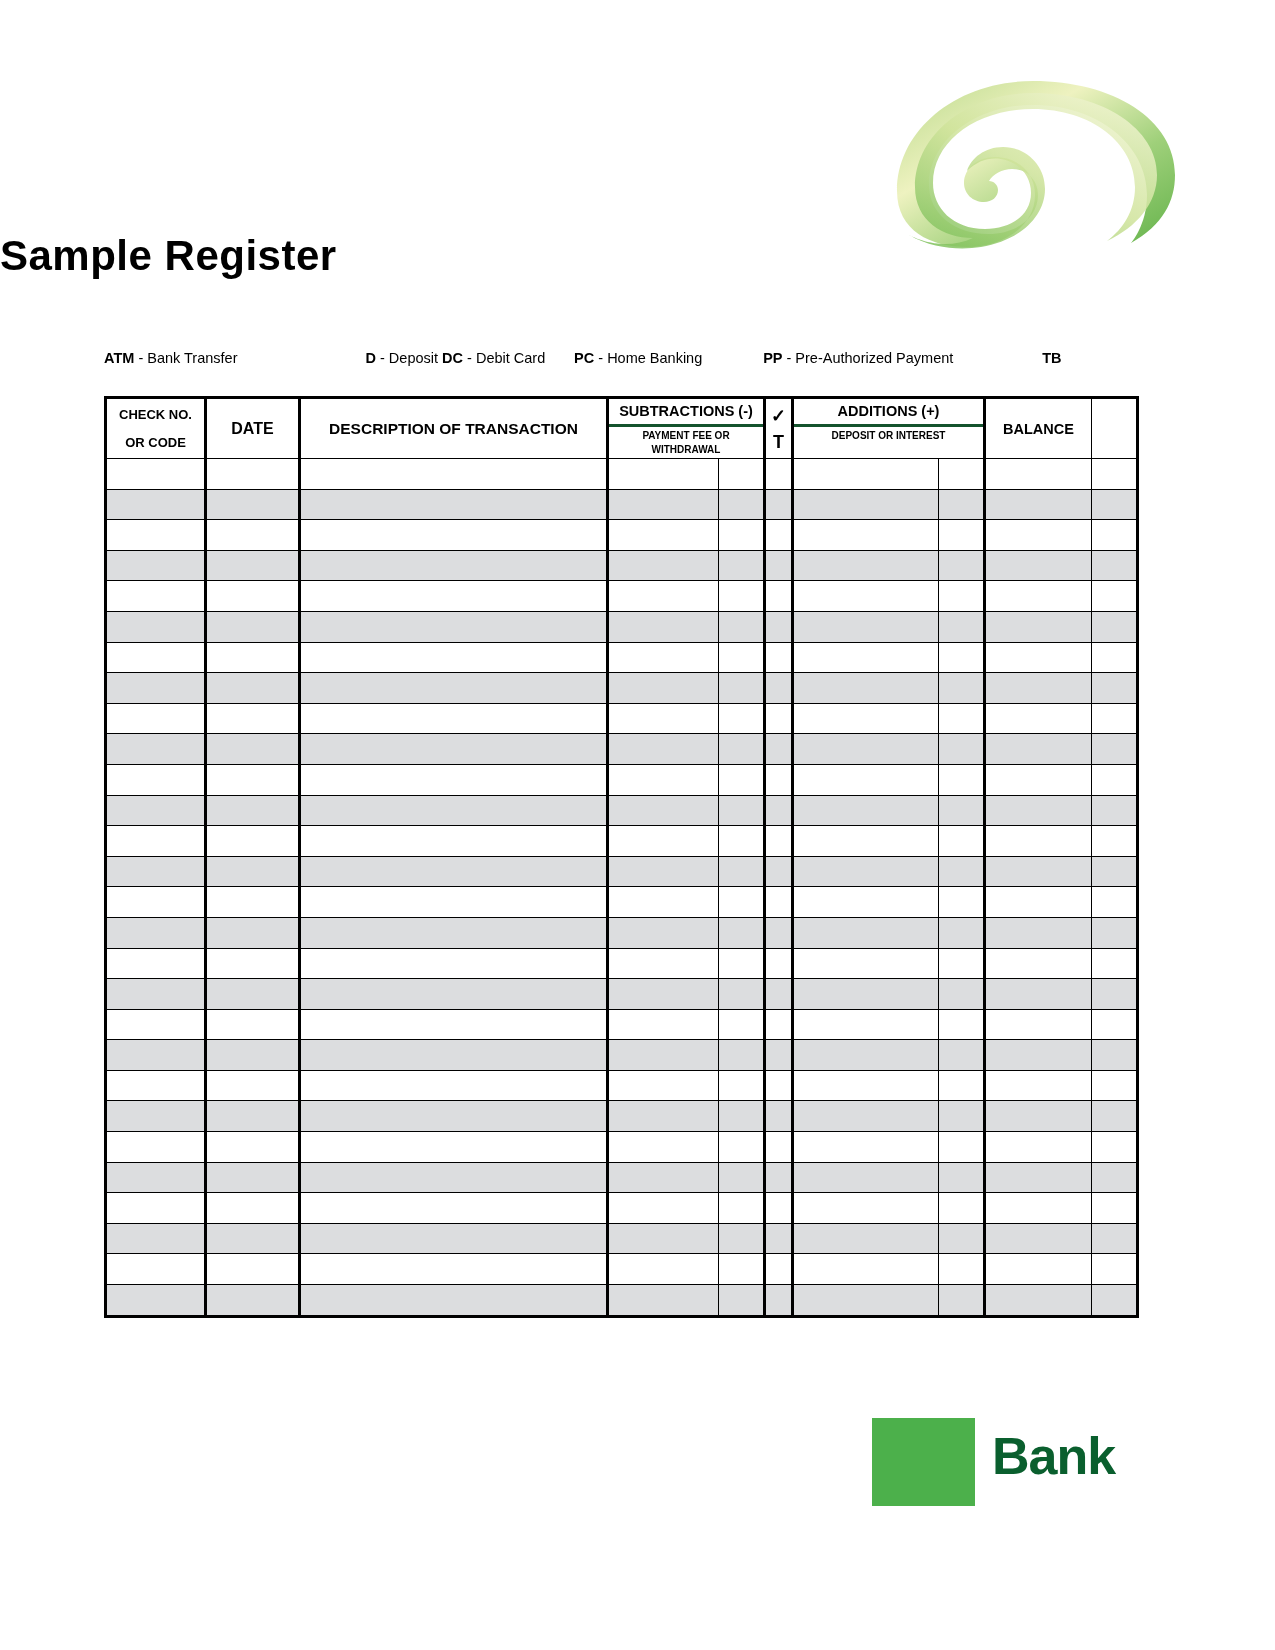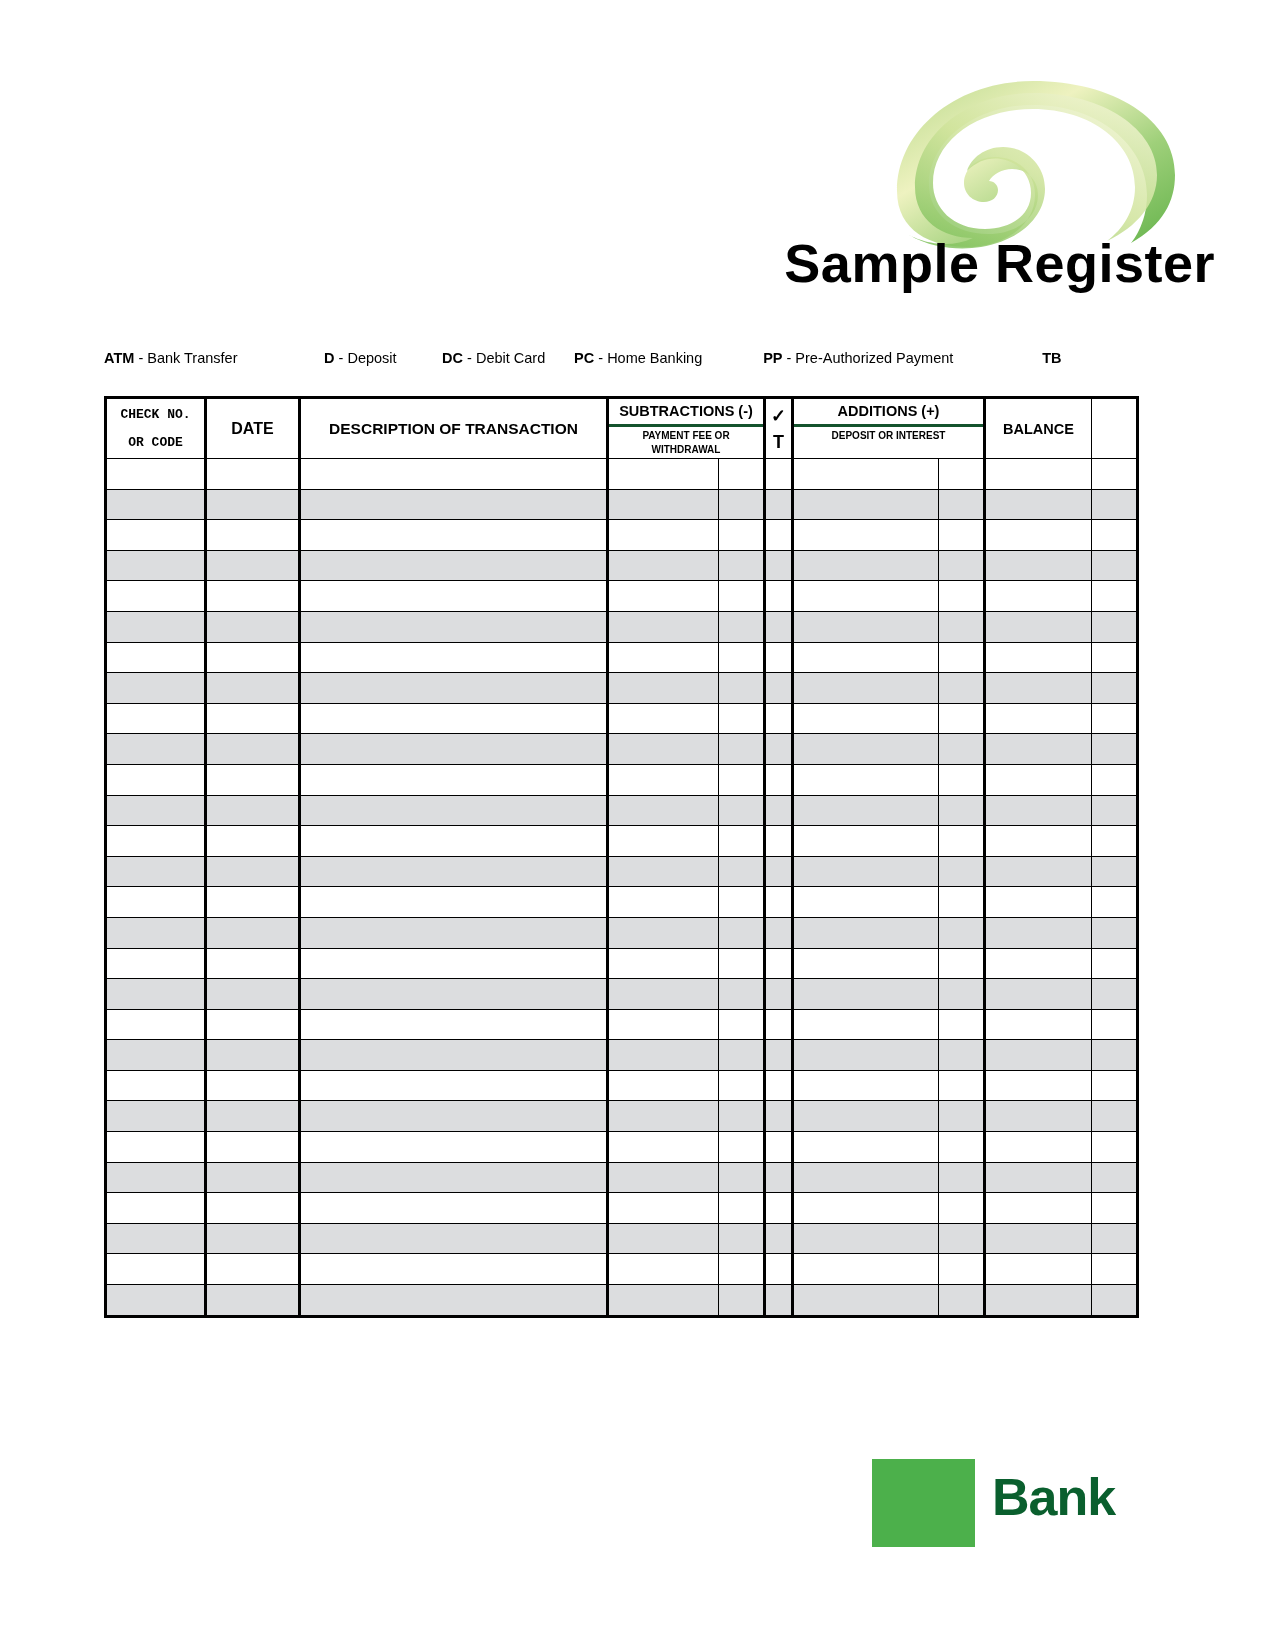--- a/index.html
+++ b/index.html
@@ -24,22 +24,22 @@
     width: 290px;
     height: 175px;
   }
 
   
   #page-title {
     position: absolute;
     left: 0;
     top: 232px;
     width: 1215px;
-    text-align: right;
-    font-size: 54px;
+    text-align: left;
+    font-size: 42px;
     font-weight: bold;
     letter-spacing: 0.5px;
   }
 
   
   #legend {
     position: absolute;
     left: 104px;
     top: 347px;
     width: 1000px;
@@ -86,21 +86,20 @@
   
   .hdr {
     text-align: center;
     vertical-align: middle;
     font-weight: bold;
   }
   .hdr-check {
     font-size: 13px;
     line-height: 28px;
     height: 56px;
-    font-family: Liberation Mono, monospace;
   }
   .hdr-date { font-size: 16px; height: 56px; }
   .hdr-desc { font-size: 15.5px; height: 56px; }
   .hdr-t { font-size: 18px; height: 56px; line-height: 26px; }
   .hdr-bal { font-size: 14.5px; height: 56px; }
 
   .stack-top {
     display: block;
     border-bottom: 3px solid #14532d;
     font-size: 14.5px;
@@ -113,21 +112,21 @@
     line-height: 14px;
     padding-top: 2px;
     height: 29px;
   }
   .sub-wrap, .add-wrap { padding: 0; }
 
   
   #bank-footer {
     position: absolute;
     left: 872px;
-    top: 1459px;
+    top: 1418px;
     width: 290px;
     height: 88px;
   }
   #bank-square {
     position: absolute;
     left: 0;
     top: 0;
     width: 103px;
     height: 88px;
     background: #4cb04b;
@@ -169,21 +168,21 @@
 </div>
 
 <div id="page-title">Sample Register</div>
 
 <div id="legend">
   <div class="row1">
     <span style="display:inline-block;width:216px;">
       <span class="lg-code">ATM</span>
       <span>- Bank Transfer</span>
     </span>
-    <span style="display:inline-block;width:114px;">
+    <span style="display:inline-block;width:114px;text-align:right;">
       <span class="lg-code">D</span>
       <span>- Deposit</span>
     </span>
     <span style="display:inline-block;width:128px;">
       <span class="lg-code">DC</span>
       <span>- Debit Card</span>
     </span>
     <span style="display:inline-block;width:185px;">
       <span class="lg-code">PC</span>
       <span>- Home Banking</span>

